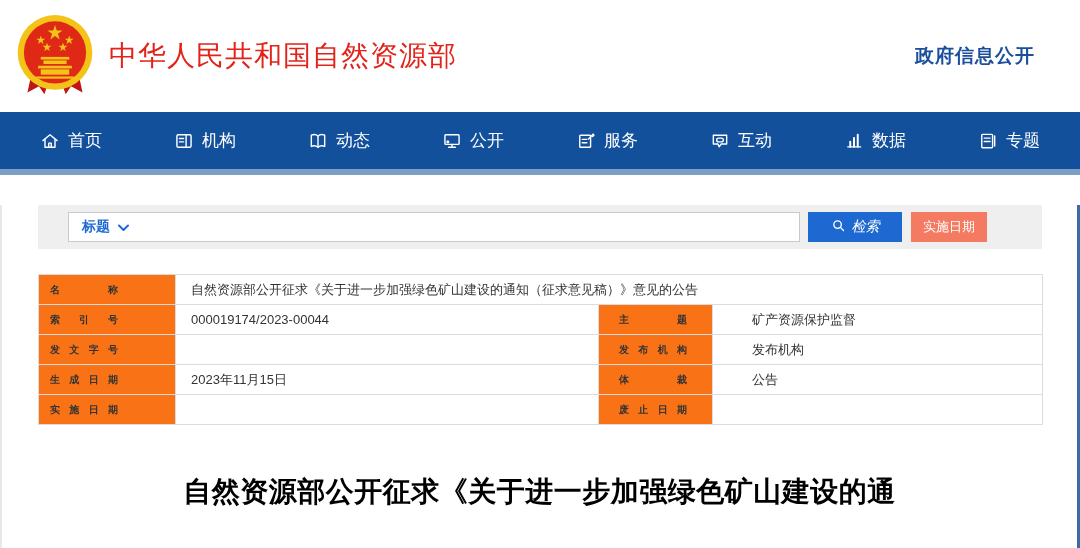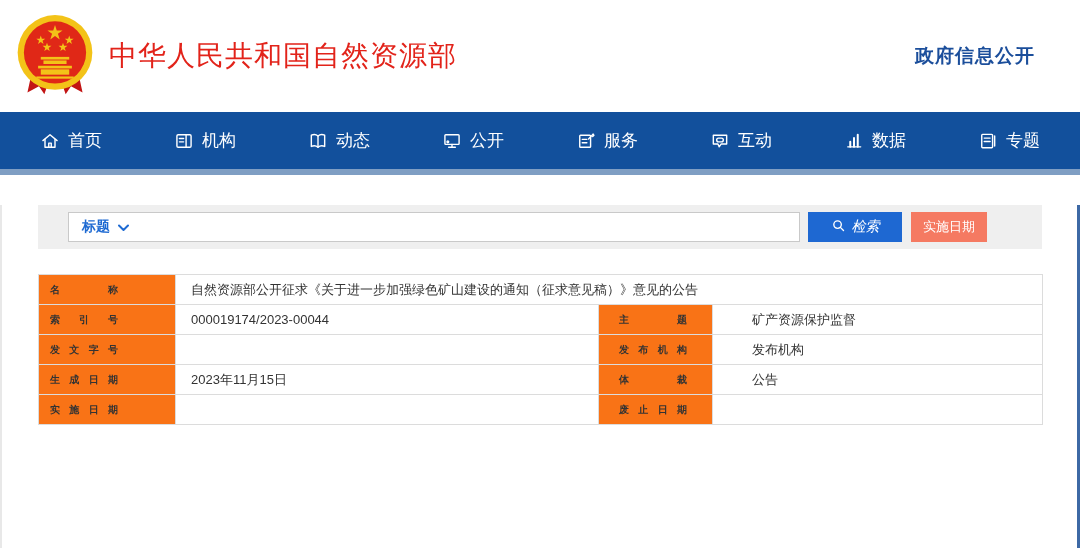--- a/index.html
+++ b/index.html
@@ -239,17 +239,17 @@
       <tr>
         <td class="lbl lbl1"><span class="inner">实施日期</span></td>
         <td class="val1"></td>
         <td class="lbl lbl2"><span class="inner">废止日期</span></td>
         <td class="val2"></td>
       </tr>
     </tbody>
       </table>
 
     <h1 class="doc-title">
-      <br>
+      <span>自然资源部公开征求《关于进一步加强绿色矿山建设的通</span><br>
     </h1>
 
   </div>
 </div>
 
 </body></html>

